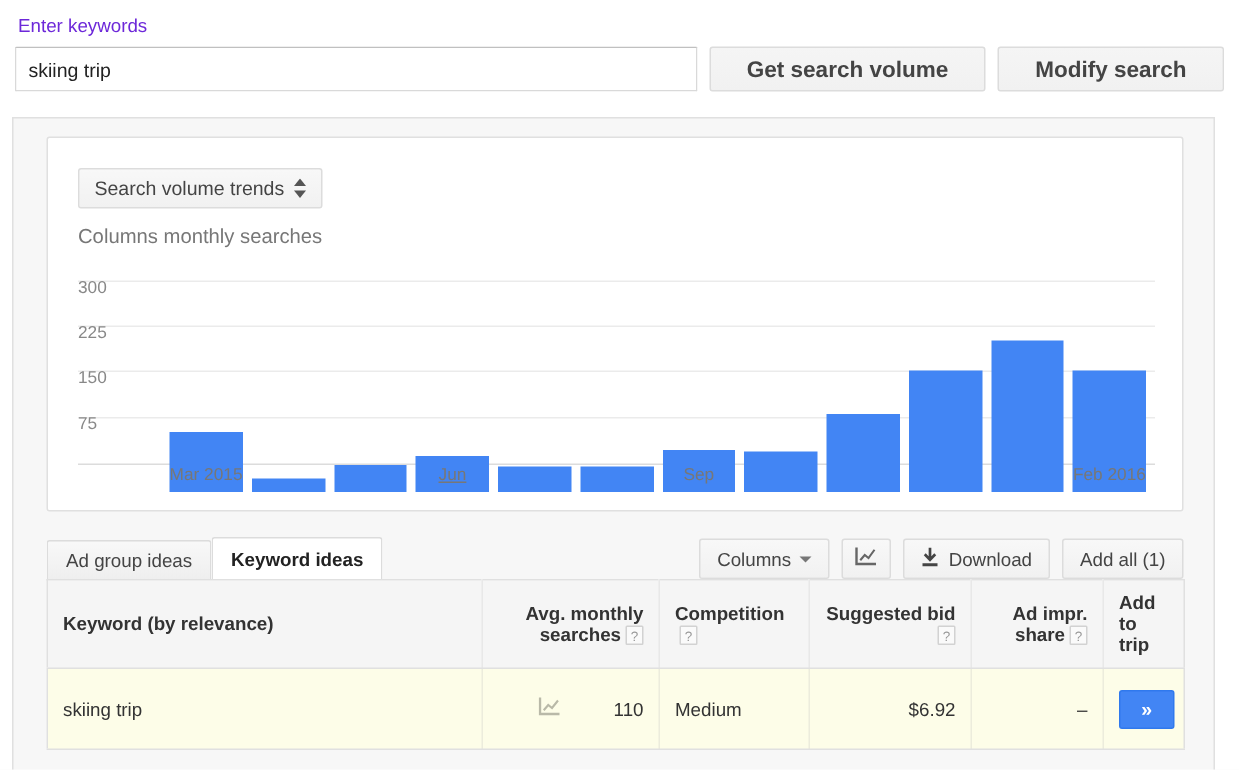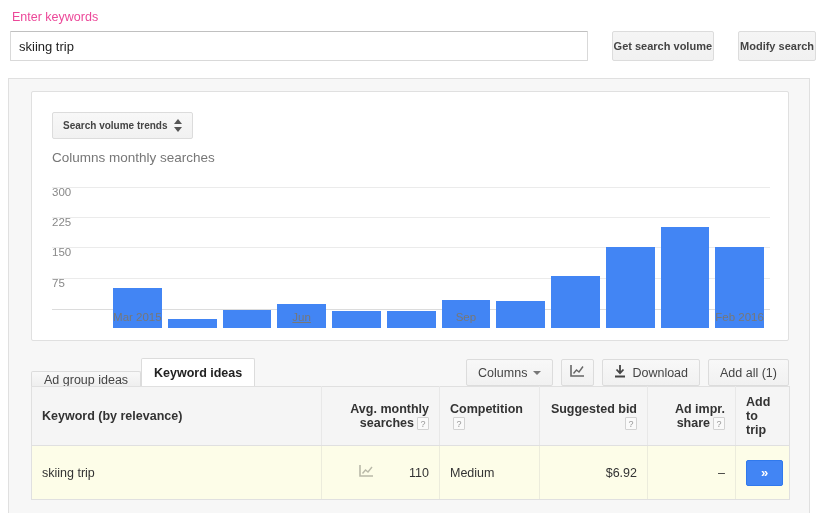--- a/index.html
+++ b/index.html
@@ -9,43 +9,43 @@
     background: #ffffff;
     font-family: "Liberation Sans", sans-serif;
     color: #222;
     overflow: hidden;
   }
 
   
   #keyword-entry { padding: 10px 10px 0 10px; }
   .entry-label {
     font-size: 12.5px;
-    color: #ec4899;
+    color: #6d28d9;
     margin: 0 0 7px 2px;
     line-height: 14px;
   }
   .entry-row { display: flex; align-items: flex-start; }
   #keyword-input {
     width: 578px;
     height: 30px;
     padding: 4px 8px;
     font-size: 13px;
     font-family: "Liberation Sans", sans-serif;
     color: #222;
     border: 1px solid #d9d9d9;
     border-top-color: #c0c0c0;
     background: #fff;
     outline: none;
     border-radius: 1px;
   }
   .top-btn {
     height: 30px;
-    margin-left: 24px;
-    padding: 0 1px;
-    font-size: 11px;
+    margin-left: 8px;
+    padding: 0 24px;
+    font-size: 15px;
     font-family: "Liberation Sans", sans-serif;
     font-weight: bold;
     color: #444;
     background: linear-gradient(#f5f5f5, #f1f1f1);
     border: 1px solid #dcdcdc;
     border-radius: 2px;
     cursor: pointer;
     white-space: nowrap;
   }
 
@@ -74,22 +74,22 @@
   }
   #trend-select {
     position: absolute;
     left: 20px;
     top: 20px;
     height: 27px;
     padding: 0 10px;
     display: flex;
     align-items: center;
     gap: 7px;
-    font-size: 10px;
-    font-weight: bold;
+    font-size: 13px;
+    font-weight: normal;
     color: #444;
     background: linear-gradient(#f8f8f8, #f1f1f1);
     border: 1px solid #dcdcdc;
     border-radius: 2px;
     cursor: pointer;
   }
   .updown-icon { display: inline-flex; flex-direction: column; line-height: 5px; font-size: 9px; color: #555; }
 
   #chart-title {
     position: absolute;
@@ -155,21 +155,21 @@
   #tabs-bar {
     position: absolute;
     left: 22px;
     top: 278px;
     width: 758px;
     height: 30px;
   }
   .tab {
     position: absolute;
     bottom: 0;
-    height: 16px;
+    height: 27px;
     padding: 0 12px;
     display: flex;
     align-items: center;
     font-size: 12.5px;
     color: #444;
     border: 1px solid #dcdcdc;
     border-bottom: none;
     border-radius: 2px 2px 0 0;
     cursor: pointer;
   }

